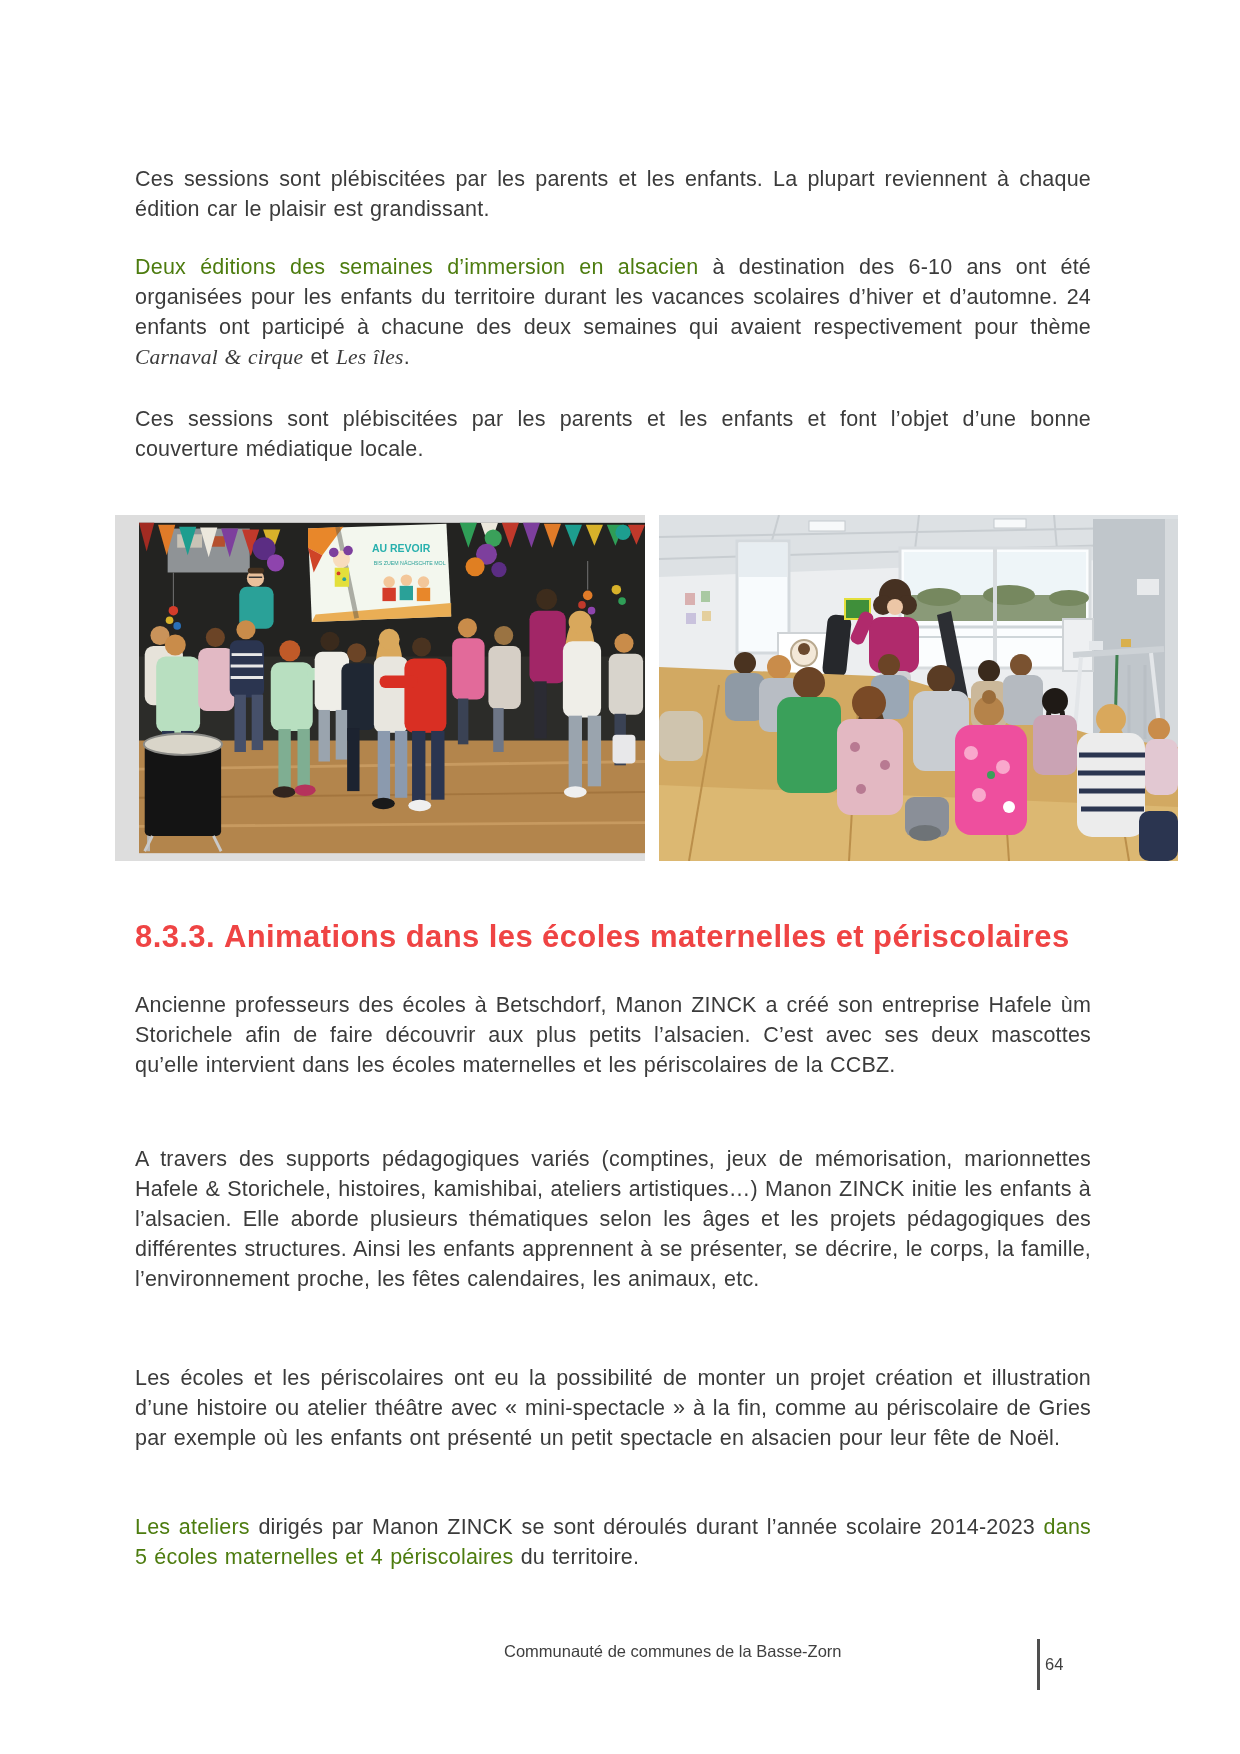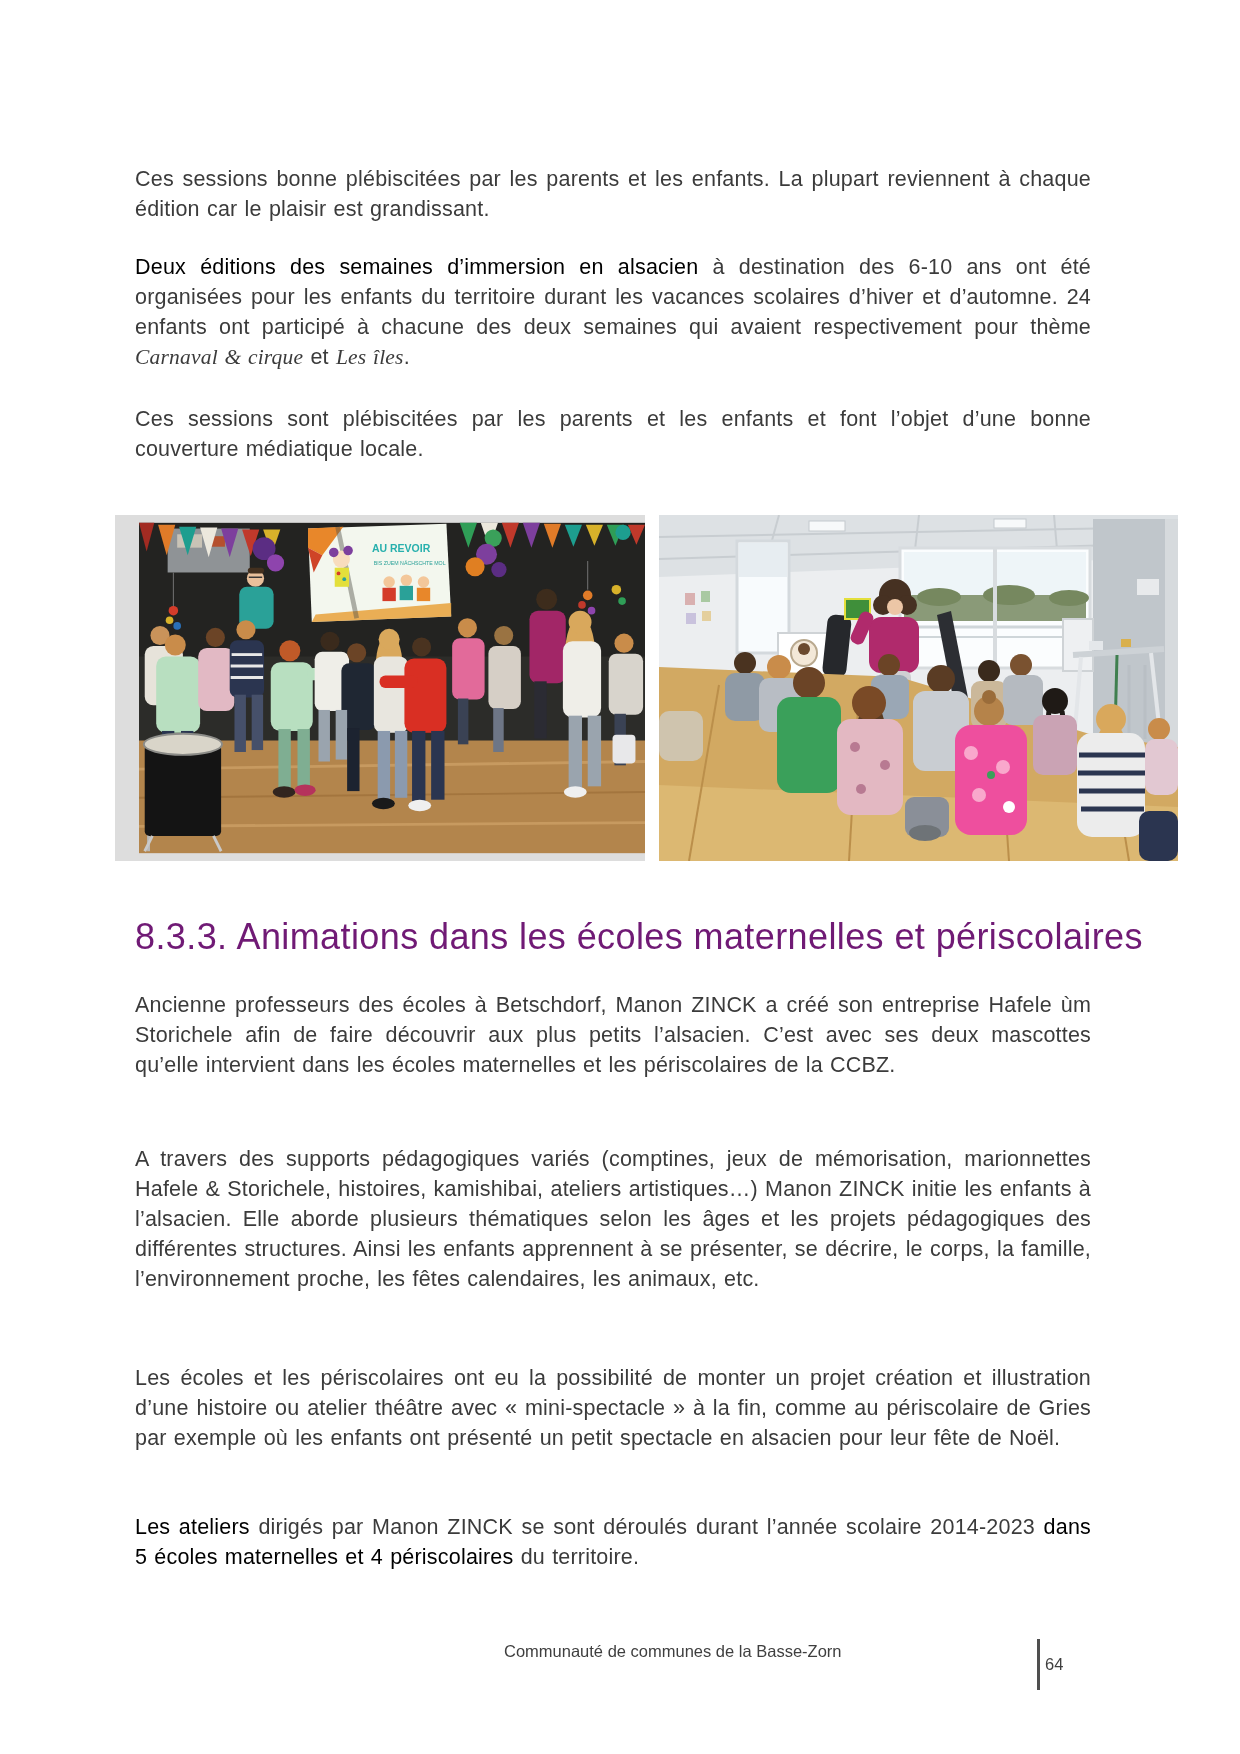--- a/index.html
+++ b/index.html
@@ -8,26 +8,26 @@
     position:relative; width:1240px; height:1754px; margin:0 auto;
     background:#ffffff; overflow:hidden;
     font-family:"Liberation Sans","DejaVu Sans",sans-serif;
     color:#3b3b3b;
   }
   .para {
     position:absolute; left:135px; width:956px;
     font-size:21.5px; line-height:30px; text-align:justify;
     letter-spacing:0.2px; color:#3b3b3b; word-spacing:1px;
   }
-  .accent { color:#000000; }
+  .accent { color:#4d7c0f; }
   .it { font-style:italic;font-family:Liberation Serif, serif; }
   .heading {
     position:absolute; left:135px; top:919px; width:1060px;
-    font-size:36px; line-height:36px; color:#701a75;
-    letter-spacing:0.4px; font-weight:400; white-space:nowrap;
+    font-size:31px; line-height:36px; color:#ef4444;
+    letter-spacing:0.4px; font-weight:700; white-space:nowrap;
   }
   .h-num { margin-right:9px; }
   .photo { position:absolute; top:515px; height:346px; overflow:hidden; background:#ddd; }
   .photo svg { display:block; width:100%; height:100%; }
   #photo-left  { left:115px; width:530px;padding-left:24px; }
   #photo-right { left:659px; width:519px; }
   .footer-text {
     position:absolute; top:1640px; right:216px; width:520px;
     text-align:left; font-size:16.5px; line-height:22.5px; color:#3f3f3f;
   }
@@ -38,21 +38,21 @@
   .page-num {
     position:absolute; left:1045px; top:1655px; width:38px;
     text-align:left; font-size:16.5px; color:#3f3f3f;
   }
 </style>
 </head>
 <body>
 
 <div class="page">
 
-  <p class="para" style="top:164px">Ces sessions bonne plébiscitées par les parents et les enfants. La plupart reviennent à chaque édition car le plaisir est grandissant.</p>
+  <p class="para" style="top:164px">Ces sessions sont plébiscitées par les parents et les enfants. La plupart reviennent à chaque édition car le plaisir est grandissant.</p>
 
   <p class="para" style="top:252px"><span class="accent">Deux éditions des semaines d’immersion en alsacien</span><span> à destination des 6-10 ans ont été organisées pour les enfants du territoire durant les vacances scolaires d’hiver et d’automne. 24 enfants ont participé à chacune des deux semaines qui avaient respectivement pour thème </span><span class="it">Carnaval &amp; cirque</span><span> et </span><span class="it">Les îles</span><span>.</span></p>
 
   <p class="para" style="top:404px">Ces sessions sont plébiscitées par les parents et les enfants et font l’objet d’une bonne couverture médiatique locale.</p>
 
   <div class="photo" id="photo-left" aria-label="Enfants dansant en ronde devant un écran de projection lors d'une semaine d'immersion en alsacien">
     <svg viewBox="0 0 530 346">
 
       <rect x="0" y="0" width="530" height="230" fill="#232321"></rect>
       <rect x="0" y="140" width="530" height="90" fill="#2c2c29"></rect>

